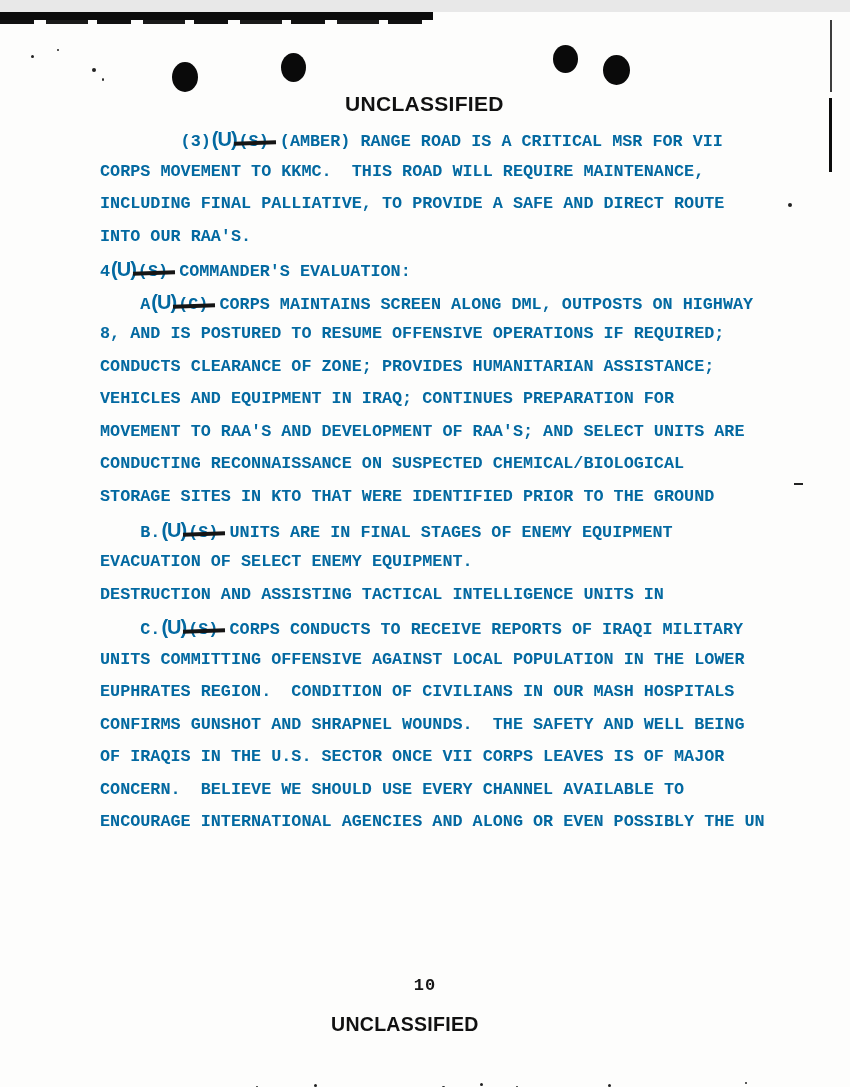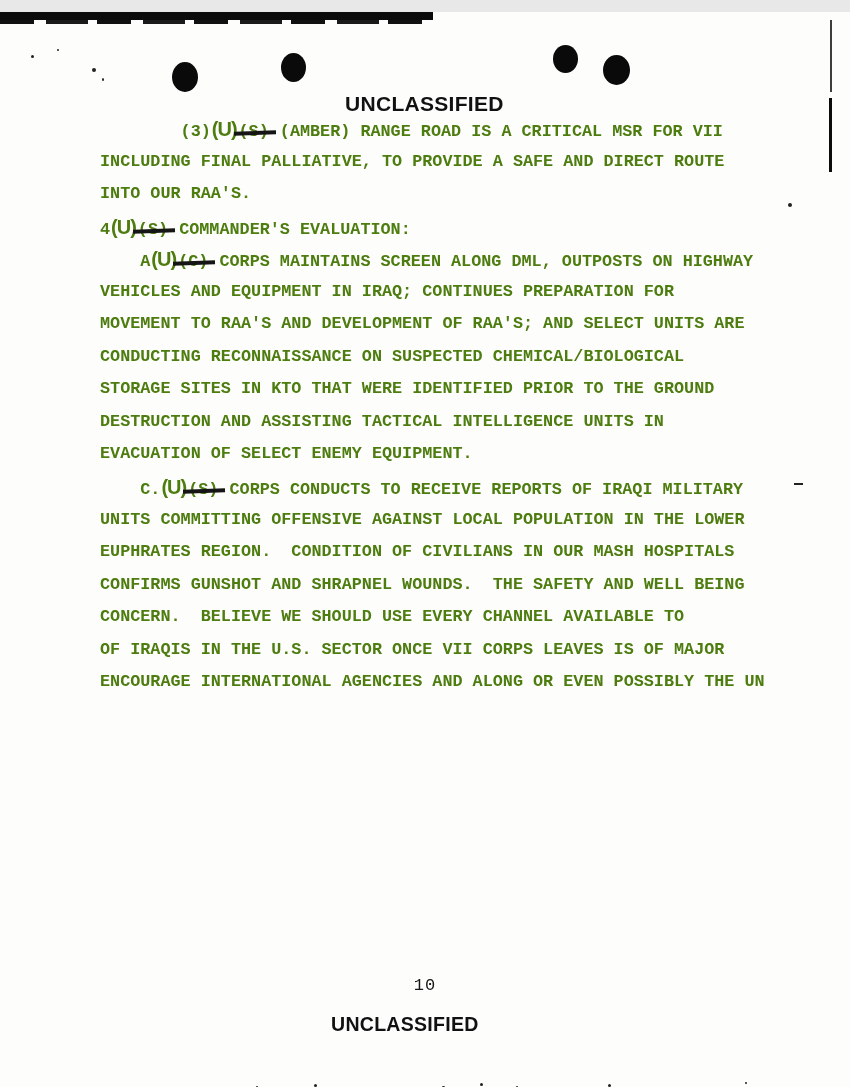--- a/index.html
+++ b/index.html
@@ -18,25 +18,25 @@
     position:absolute; left:0; top:8px; width:429px; height:4px;
     background:repeating-linear-gradient(90deg,#111 0 34px, transparent 34px 46px, #1a1a1a 46px 88px, transparent 88px 97px);
   }
   .edge-line { position:absolute; background:#0c0c0c; }
   .hole { position:absolute; background:#0a0a0a; border-radius:50%; }
   .speck { position:absolute; background:#222; border-radius:50%; }
   
   .classification { position:absolute; font-family:"Liberation Sans", sans-serif; font-weight:700; font-size:21px; letter-spacing:0.3px; color:#111; }
   .classification.header { left:345px; top:80px; }
   .classification.footer { left:331px; top:1000px; transform:scaleX(0.93); transform-origin:left center; }
-  .page-number { position:absolute; left:0; top:964px; width:850px; text-align:center; font-weight:400; font-size:17px; letter-spacing:1px; }
+  .page-number { position:absolute; left:0; top:964px; width:850px; text-align:center; font-weight:700; font-size:17px; letter-spacing:1px; }
   
   .body-text {
-    position:absolute; left:100px; top:101px; width:690px;
-    font-size:16.8px; font-weight:700; letter-spacing:0px; color:#4d7c0f;
+    position:absolute; left:100px; top:111px; width:690px;
+    font-size:16.8px; font-weight:700; letter-spacing:0px; color:#0369a1;
   }
   .line { white-space:pre; height:32.55px; line-height:32.55px; }
   .u-mark {
     font-family:"Liberation Sans", sans-serif;
     font-size:20px; font-weight:700; letter-spacing:-1px;
     margin:0 1px;
   }
   .struck { position:relative; display:inline-block; padding:0 1px; }
   .struck::after {
     content:""; position:absolute; left:-4px; right:-6px; top:46%; height:3.6px;
@@ -74,49 +74,53 @@
   <div class="speck" style="left:608px; top:1072px; width:3px; height:3px;"></div>
   <div class="speck" style="left:666px; top:1075px; width:2px; height:2px;"></div>
   <div class="speck" style="left:745px; top:1070px; width:2px; height:2px;"></div>
 
   <div class="classification header">UNCLASSIFIED</div>
 
   <div class="body-text">
 
     <div class="para">
       <div class="line"><span>        (3)</span><span class="u-mark">(U)</span><span class="struck">(S)</span><span> (AMBER) RANGE ROAD IS A CRITICAL MSR FOR VII</span></div>
+      <div class="line">CORPS MOVEMENT TO KKMC.  THIS ROAD WILL REQUIRE MAINTENANCE,</div>
       <div class="line">INCLUDING FINAL PALLIATIVE, TO PROVIDE A SAFE AND DIRECT ROUTE</div>
       <div class="line">INTO OUR RAA'S.</div>
     </div>
 
 
     <div class="para">
       <div class="line"><span>4</span><span class="u-mark">(U)</span><span class="struck">(S)</span><span> COMMANDER'S EVALUATION:</span></div>
     </div>
 
     <div class="para">
       <div class="line"><span>    A</span><span class="u-mark">(U)</span><span class="struck">(C)</span><span> CORPS MAINTAINS SCREEN ALONG DML, OUTPOSTS ON HIGHWAY</span></div>
+      <div class="line">8, AND IS POSTURED TO RESUME OFFENSIVE OPERATIONS IF REQUIRED;</div>
+      <div class="line">CONDUCTS CLEARANCE OF ZONE; PROVIDES HUMANITARIAN ASSISTANCE;</div>
       <div class="line">VEHICLES AND EQUIPMENT IN IRAQ; CONTINUES PREPARATION FOR</div>
       <div class="line">MOVEMENT TO RAA'S AND DEVELOPMENT OF RAA'S; AND SELECT UNITS ARE</div>
       <div class="line">CONDUCTING RECONNAISSANCE ON SUSPECTED CHEMICAL/BIOLOGICAL</div>
       <div class="line">STORAGE SITES IN KTO THAT WERE IDENTIFIED PRIOR TO THE GROUND</div>
     </div>
 
     <div class="para">
+      <div class="line"><span>    B.</span><span class="u-mark">(U)</span><span class="struck">(S)</span><span> UNITS ARE IN FINAL STAGES OF ENEMY EQUIPMENT</span></div>
+      <div class="line">EVACUATION OF SELECT ENEMY EQUIPMENT.</div>
       <div class="line">DESTRUCTION AND ASSISTING TACTICAL INTELLIGENCE UNITS IN</div>
-      <div class="line">EVACUATION OF SELECT ENEMY EQUIPMENT.</div>
     </div>
 
     <div class="para">
       <div class="line"><span>    C.</span><span class="u-mark">(U)</span><span class="struck">(S)</span><span> CORPS CONDUCTS TO RECEIVE REPORTS OF IRAQI MILITARY</span></div>
       <div class="line">UNITS COMMITTING OFFENSIVE AGAINST LOCAL POPULATION IN THE LOWER</div>
       <div class="line">EUPHRATES REGION.  CONDITION OF CIVILIANS IN OUR MASH HOSPITALS</div>
       <div class="line">CONFIRMS GUNSHOT AND SHRAPNEL WOUNDS.  THE SAFETY AND WELL BEING</div>
+      <div class="line">OF IRAQIS IN THE U.S. SECTOR ONCE VII CORPS LEAVES IS OF MAJOR</div>
       <div class="line">CONCERN.  BELIEVE WE SHOULD USE EVERY CHANNEL AVAILABLE TO</div>
-      <div class="line">OF IRAQIS IN THE U.S. SECTOR ONCE VII CORPS LEAVES IS OF MAJOR</div>
       <div class="line">ENCOURAGE INTERNATIONAL AGENCIES AND ALONG OR EVEN POSSIBLY THE UN</div>
     </div>
 
   </div>
 
   <div class="page-number">10</div>
   <div class="classification footer">UNCLASSIFIED</div>
 
 </div>
 

